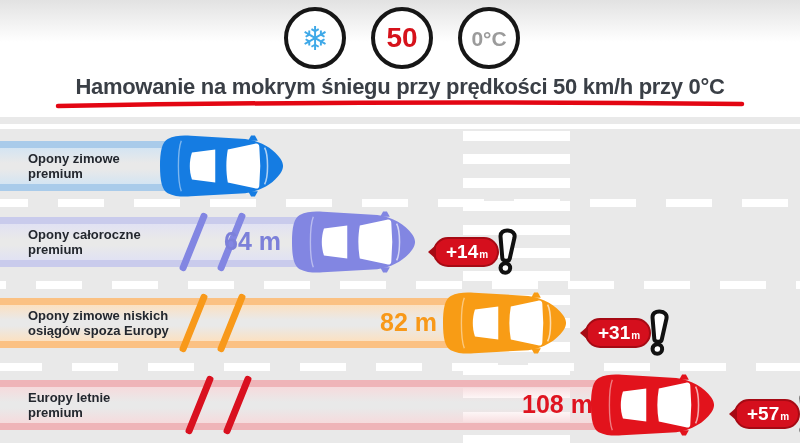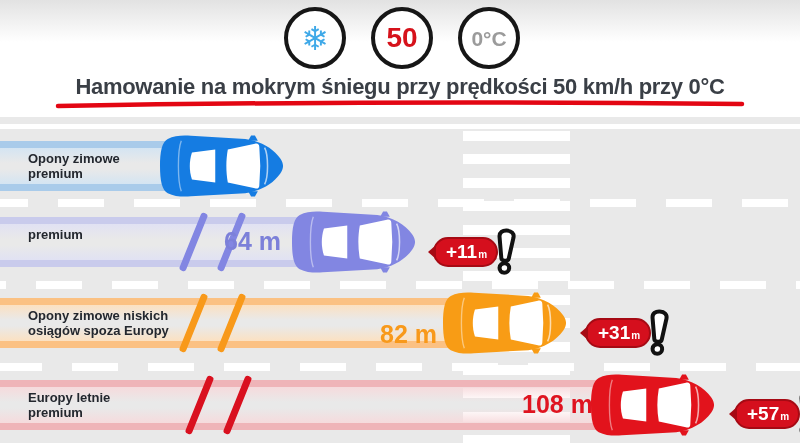--- a/index.html
+++ b/index.html
@@ -46,21 +46,21 @@
          #efb4b8 0 7px, rgba(247,217,219,.9) 7px, rgba(247,217,219,0) 22px,
          rgba(247,217,219,0) 28px, rgba(247,217,219,.9) 43px, #efb4b8 43px 50px);}
 
   .lbl{position:absolute;left:28px;z-index:3;font-size:13px;font-weight:700;
        color:#23272e;line-height:1.15;}
   .lbl-1{top:152px;} .lbl-2{top:228px;} .lbl-3{top:309px;} .lbl-4{top:391px;}
 
   .dist{position:absolute;z-index:3;font-size:25px;font-weight:700;white-space:nowrap;}
   .dist-1{left:106px;top:151px;color:#177be0;}
   .dist-2{left:224px;top:227px;color:#7c80d9;}
-  .dist-3{left:380px;top:308px;color:#f8991a;margin-top:12px;}
+  .dist-3{left:380px;top:308px;color:#f8991a;}
   .dist-4{left:522px;top:390px;color:#df1420;}
 
   
   .slash{position:absolute;width:7px;height:62px;border-radius:3px;
          transform:rotate(22deg);z-index:3;}
   .sl-2{background:#8286e2;top:211px;} .sl-3{background:#f8991a;top:292px;}
   .sl-4{background:#d9101f;top:374px;}
   .sl-a{left:190px;} .sl-b{left:228px;}
   .sl-4.sl-a{left:196px;} .sl-4.sl-b{left:234px;}
 
@@ -138,29 +138,30 @@
     <div>premium</div>
   </div>
   <svg class="car car-1">
       <use href="#car-top"></use>
     </svg>
 
   <div class="bar bar-2"></div>
   <div class="slash sl-2 sl-a"></div>
   <div class="slash sl-2 sl-b"></div>
   <div class="lbl lbl-2">
+    <div>Opony całoroczne</div>
     <div>premium</div>
   </div>
   <div class="dist dist-2">64 m</div>
   <svg class="car car-2">
       <use href="#car-top"></use>
     </svg>
   <div class="badge badge-2">
     <div class="pill">
-        <span>+11</span>
+        <span>+14</span>
         <span class="u">m</span>
       </div>
     <svg class="excl">
         <use href="#excl-mark"></use>
       </svg>
   </div>
 
   <div class="bar bar-3"></div>
   <div class="slash sl-3 sl-a"></div>
   <div class="slash sl-3 sl-b"></div>

